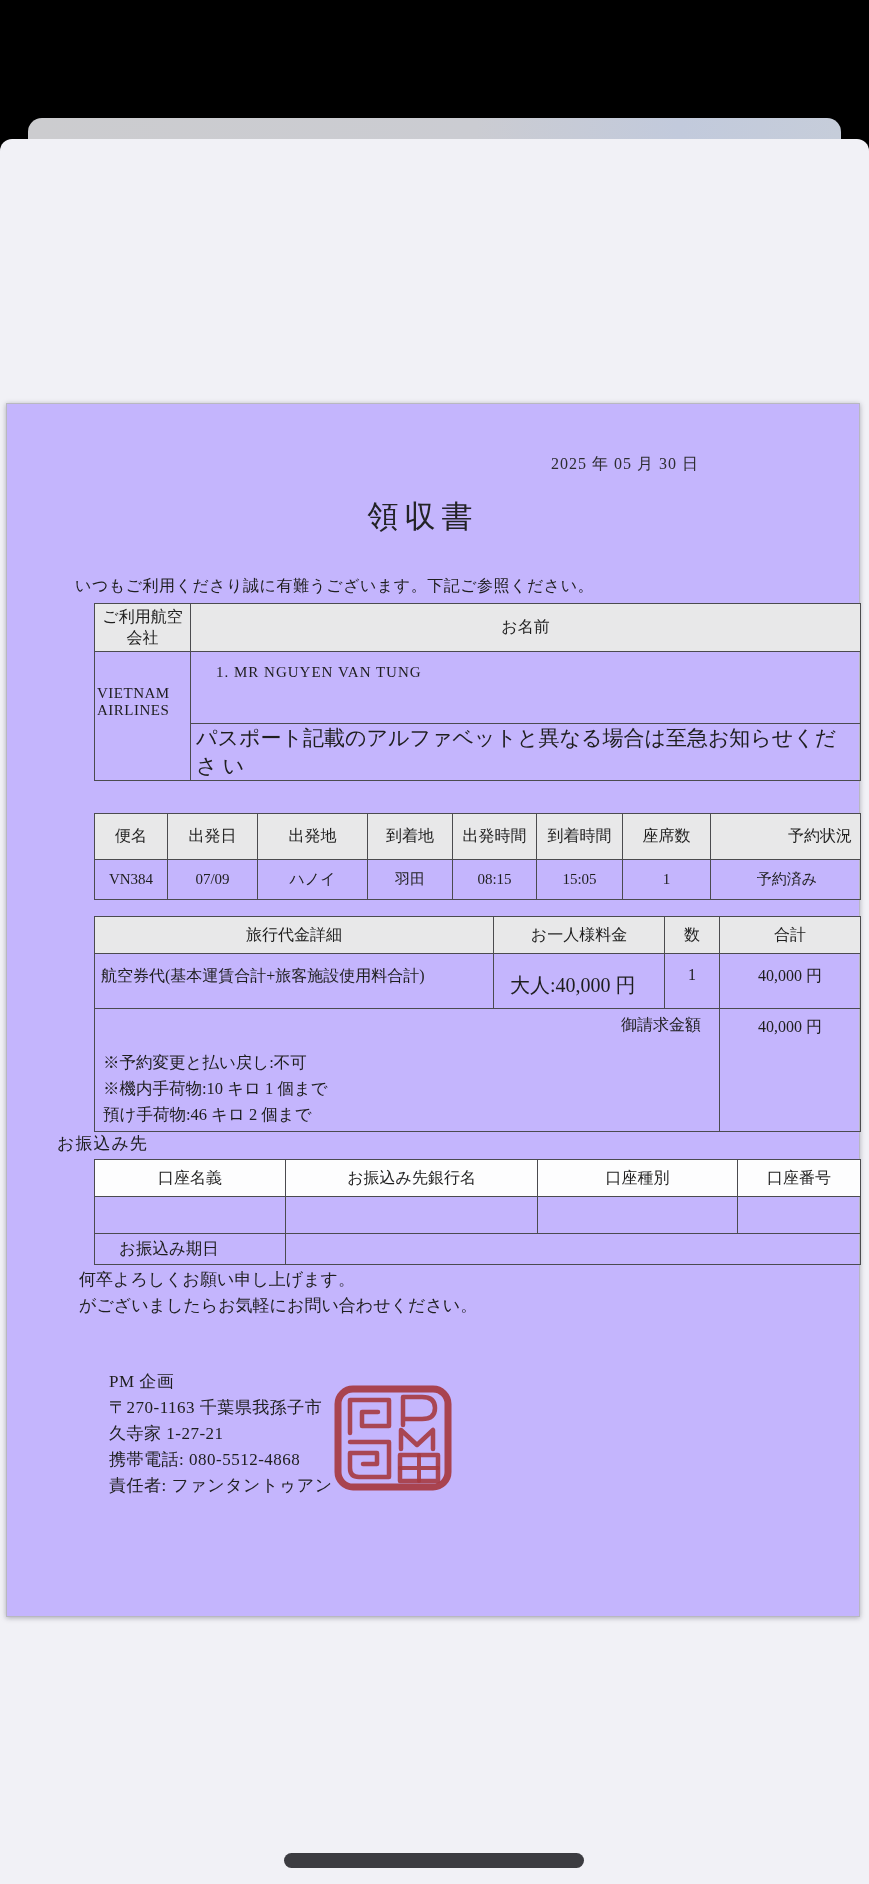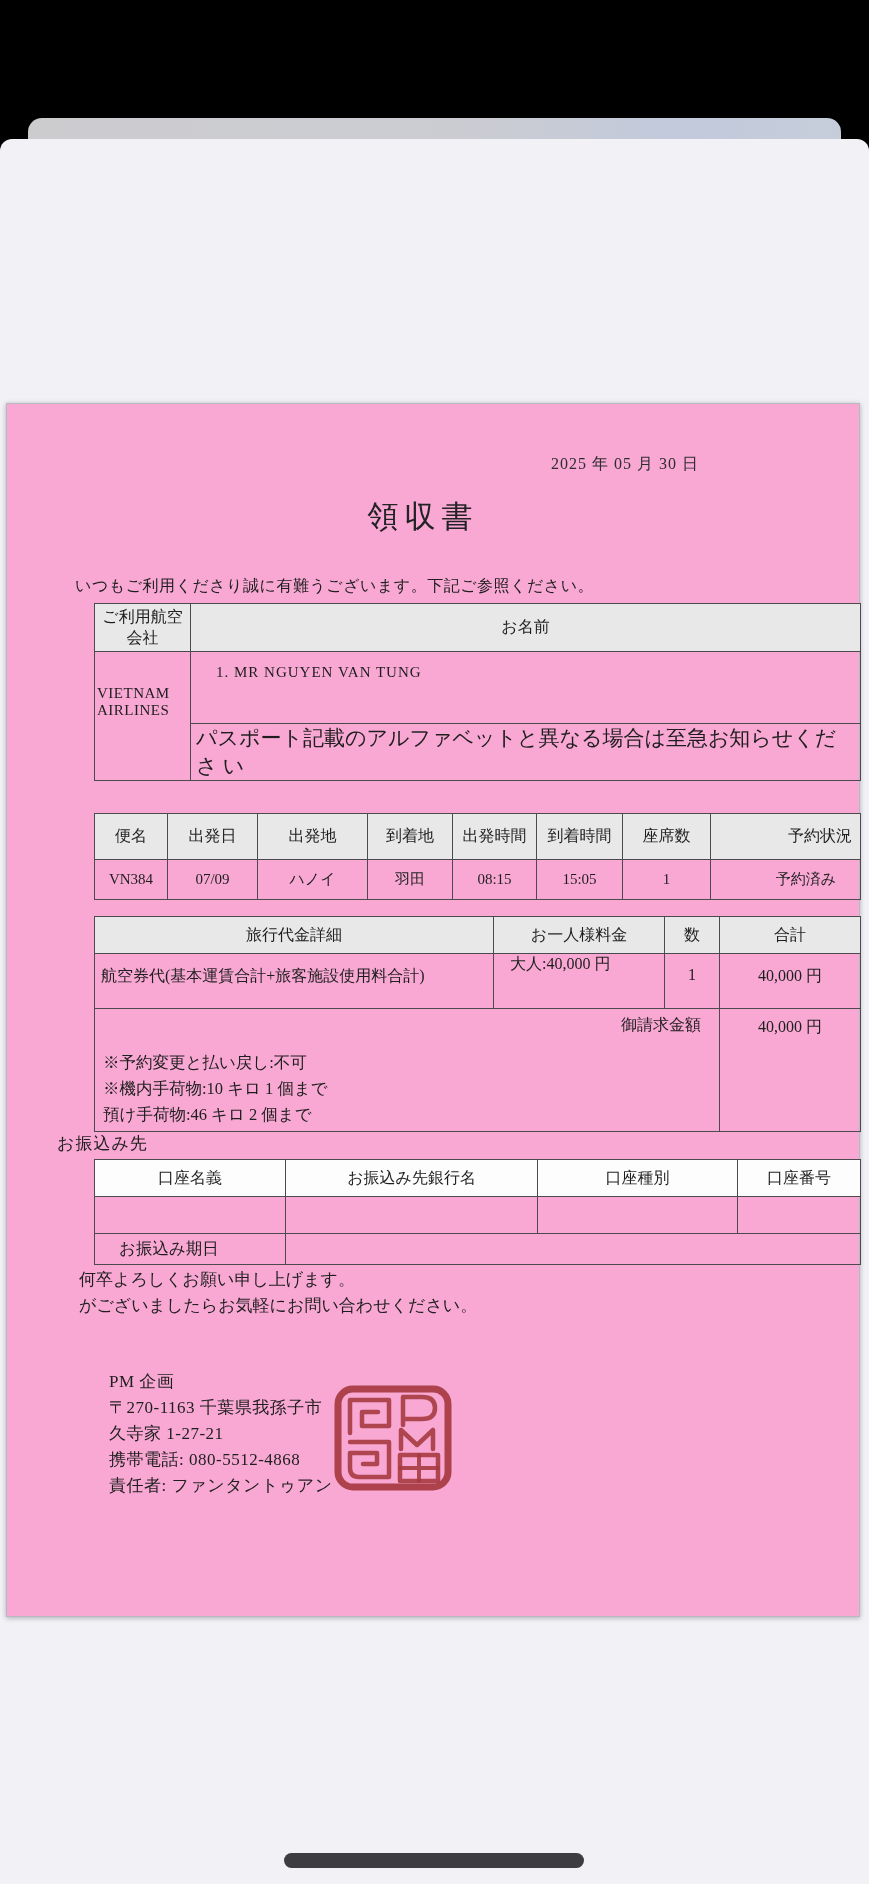--- a/index.html
+++ b/index.html
@@ -18,21 +18,21 @@
     background:linear-gradient(90deg,#cccccf 0%,#cbccd2 55%,#c2cadc 80%,#c6cdda 100%);
   }
   .sheet{
     position:absolute;top:139px;left:0;width:869px;height:1745px;
     border-radius:12px 12px 0 0;
     background:#f1f1f6;
   }
   
   .page{
     position:absolute;top:403px;left:6px;width:854px;height:1214px;
-    background:#f9a8d4;
+    background:#c4b5fd;
     border:1px solid #b8b8c0;
     box-shadow:0 1px 5px rgba(40,40,60,.35);
     box-sizing:border-box;
   }
   .page *{box-sizing:border-box;}
   .date-line{
     position:absolute;top:50px;right:160px;
     font-size:16px;letter-spacing:1px;color:#2d2d30;
   }
   .doc-title{
@@ -53,26 +53,26 @@
     font-size:15px;white-space:pre-line;vertical-align:middle;
     padding:0 2px 28px 2px;letter-spacing:.5px;
   }
   .passenger-cell{height:72px;vertical-align:top;padding:12px 4px 0 25px;font-size:15px;letter-spacing:1px;}
   .passport-cell{height:33px;font-size:21px;padding-left:5px;}
   
   .tbl-flight{top:409px;}
   .tbl-flight .hdr td{height:46px;font-size:16px;}
   .tbl-flight .row td{height:40px;text-align:center;font-size:15px;}
   .tbl-flight td.ra{text-align:right;padding-right:8px;}
-  .tbl-flight .row td.ra{padding-right:24px;}
+  .tbl-flight .row td.ra{padding-right:43px;}
   
   .tbl-price{top:512px;}
   .tbl-price .hdr td{height:37px;}
   .price-desc{height:55px;font-size:16px;padding-left:6px;vertical-align:top;padding-top:12px;}
-  .price-fare{font-size:16px;padding-left:16px;vertical-align:top;padding-top:0;}
+  .price-fare{font-size:20px;padding-left:16px;vertical-align:top;padding-top:18px;}
   .price-qty{text-align:center;vertical-align:top;padding-top:12px;}
   .price-total{text-align:center;vertical-align:top;padding-top:12px;}
   .merged-left{height:123px;vertical-align:top;padding:0;}
   .bill-label{text-align:right;padding:6px 18px 0 0;font-size:16px;}
   .notes{padding:14px 0 0 8px;font-size:16.5px;line-height:26px;}
   .bill-amount{vertical-align:top;text-align:center;padding-top:8px;font-size:16px;}
   
   .transfer-label{position:absolute;top:728px;left:50px;font-size:17px;letter-spacing:1px;}
   .tbl-bank{top:755px;}
   .tbl-bank .hdr-row td{height:37px;text-align:center;background:#fdfdfe;}

